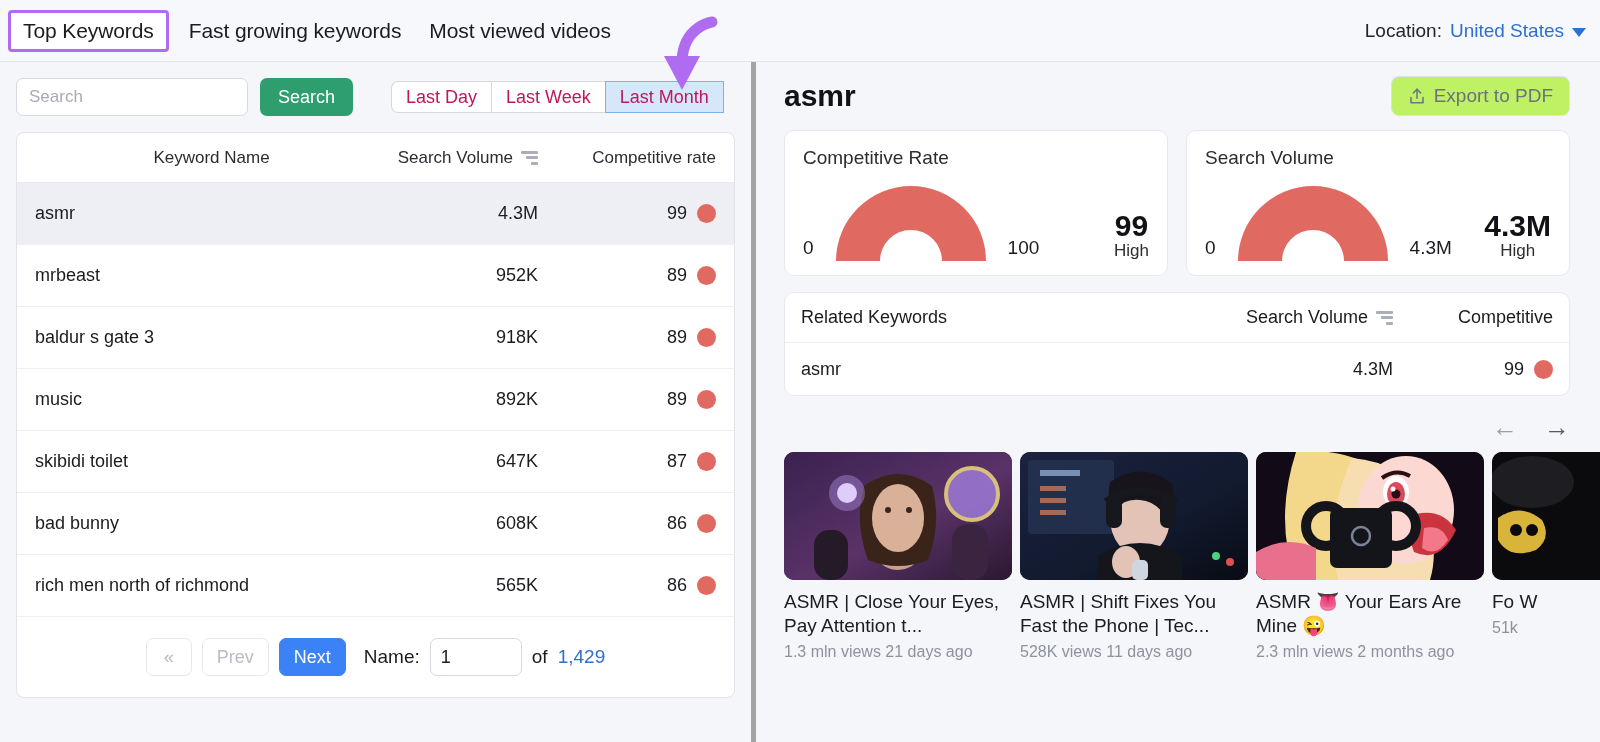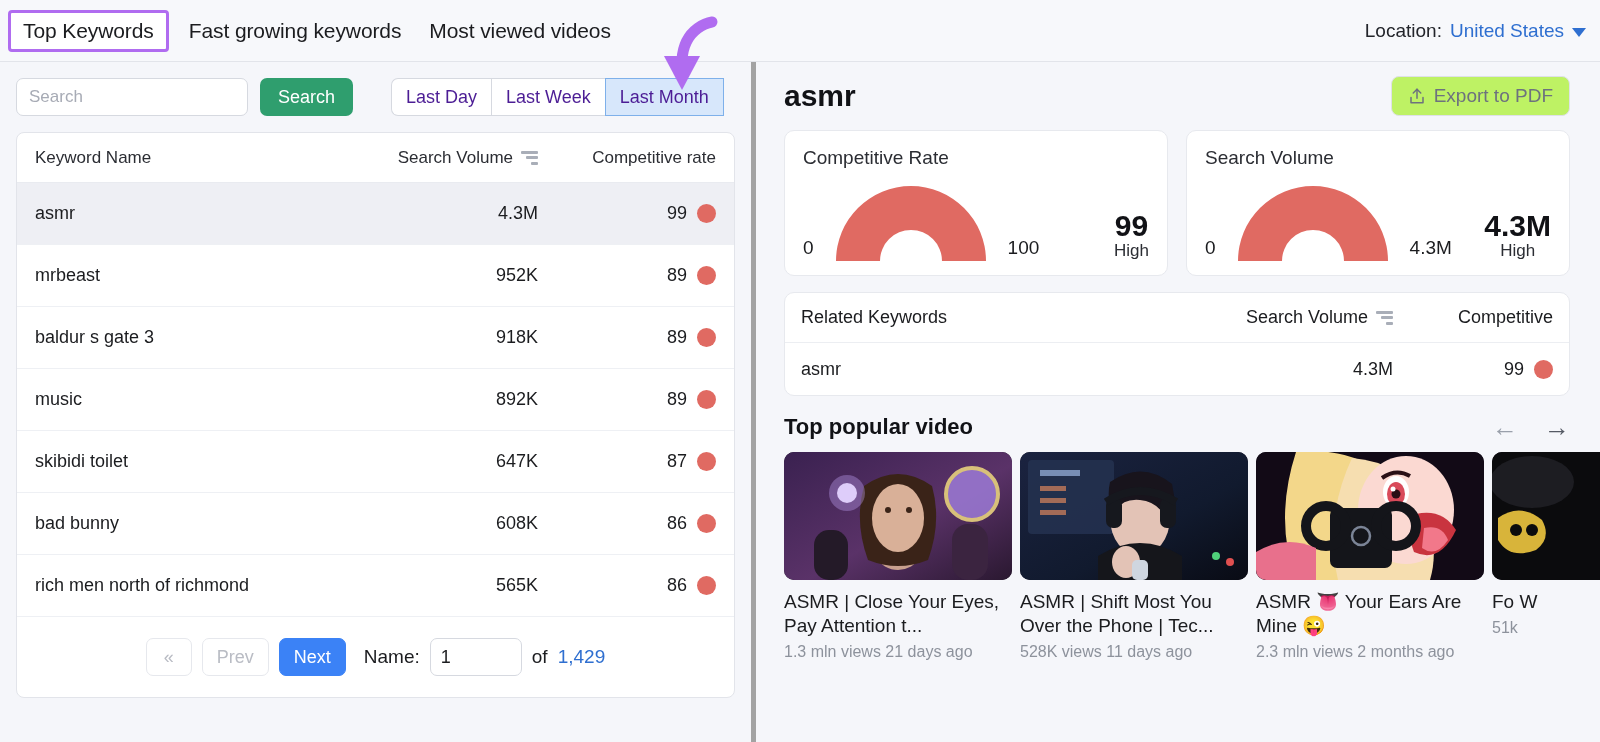--- a/index.html
+++ b/index.html
@@ -52,42 +52,42 @@
     padding: 0 12px; font-size: 17px; color: #2b2d33; background: #fff; outline: none;
   }
   .search-input::placeholder { color: #a7abb5; }
   .search-btn {
     height: 38px; padding: 0 18px; border: none; border-radius: 7px;
     background: #2f9e6e; color: #fff; font-size: 18px; cursor: pointer;
     font-family: inherit;
   }
   .segmented { display: flex; margin-left: 26px; border-radius: 7px; }
   .seg {
-    height: 38px; padding: 0 14px; display: flex; align-items: center;
-    font-size: 18px; color: #4c1d95; background: #fff;
+    height: 32px; padding: 0 14px; display: flex; align-items: center;
+    font-size: 18px; color: #be185d; background: #fff;
     border: 1px solid #d6d9e0; border-right: none; cursor: pointer;
   }
   .seg:first-child { border-radius: 7px 0 0 7px; }
   .seg:last-child { border-right: 1px solid #d6d9e0; border-radius: 0 7px 7px 0; }
   .seg.selected { background: #d7e7fb; border: 1px solid #7eb0ea; border-radius: 0; }
 
   
   .kw-table {
     border: 1px solid #e2e4ea; border-radius: 8px; background: #fff;
     overflow: hidden; display: flex; flex-direction: column;
   }
   .kw-head, .kw-row { display: flex; align-items: center; height: 52px; padding: 0 18px; }
   .kw-head { border-bottom: 1px solid #e9ebf0; height: 50px; }
   .kw-row { border-bottom: 1px solid #eef0f4; height: 62px; }
   .kw-row.selected { background: #eeeff4; }
   .c-name { flex: 1 1 auto; font-size: 18px; color: #1b1c1f; }
   .c-vol { width: 150px; text-align: right; font-size: 18px; color: #1b1c1f; display:flex; align-items:center; justify-content:flex-end; gap:8px;}
   .c-comp { width: 178px; text-align: right; font-size: 18px; color: #1b1c1f;
             display: flex; align-items: center; justify-content: flex-end; gap: 10px; }
-  .kw-head .c-name, .kw-head .c-vol, .kw-head .c-comp { font-size: 17px; color: #2b2d33; }
+  .kw-head .c-name, .kw-head .c-vol, .kw-head .c-comp { font-size: 17px; color: #2b2d33; text-align: center; }
   .dot { width: 19px; height: 19px; border-radius: 50%; background: #e06a62; display:inline-block; }
   .sort-icon { display: inline-flex; flex-direction: column; gap: 2.5px; align-items: flex-end; }
   .sort-icon i { display:block; background: #a9aeb8; height: 3px; border-radius: 1px; }
   .sort-icon i:nth-child(1){ width: 17px; }
   .sort-icon i:nth-child(2){ width: 12px; }
   .sort-icon i:nth-child(3){ width: 7px; }
 
   
   .pager { display: flex; align-items: center; justify-content: center; gap: 10px; height: 80px; }
   .pg-btn {
@@ -346,21 +346,20 @@
           <div class="rel-c1">asmr</div>
           <div class="rel-c2">4.3M</div>
           <div class="rel-c3">
             <span>99</span>
             <span class="dot"></span>
           </div>
         </div>
       </div>
 
       <div class="videos-head">
-        <div class="videos-title">Top popular video</div>
         <div class="arrows">
           <span class="arrow-btn">←</span>
           <span class="arrow-btn active">→</span>
         </div>
       </div>
 
       <div class="vid-strip">
 
         <div class="vid-card">
           <div class="vid-thumb">
@@ -411,21 +410,21 @@
               <rect x="86" y="46" width="16" height="30" rx="7" fill="#16181e"></rect>
               <rect x="140" y="46" width="16" height="30" rx="7" fill="#16181e"></rect>
               <path d="M86 50 q34 -22 70 0" stroke="#16181e" stroke-width="8" fill="none"></path>
               <path d="M78 104 q42 -26 84 0 l0 24 l-84 0z" fill="#15161b"></path>
               <ellipse cx="106" cy="110" rx="14" ry="16" fill="#e3c3b6"></ellipse>
               <rect x="112" y="108" width="16" height="20" rx="5" fill="#cfd6e0"></rect>
               <circle cx="196" cy="104" r="4" fill="#4fd07a"></circle>
                 <circle cx="210" cy="110" r="4" fill="#e05050"></circle>
             </svg>
           </div>
-          <div class="vid-title">ASMR | Shift Most You Over the Phone | Tec...</div>
+          <div class="vid-title">ASMR | Shift Fixes You Fast the Phone | Tec...</div>
           <div class="vid-meta">528K views 11 days ago</div>
         </div>
 
         <div class="vid-card">
           <div class="vid-thumb">
             <svg width="228" height="128" viewBox="0 0 228 128">
               <rect width="228" height="128" fill="#120a16"></rect>
               <path d="M40 0 q60 -6 96 30 q36 34 20 98 l-116 0 q-22 -60 0 -128z" fill="#f3d78a"></path>
               <path d="M96 6 q52 4 72 48 q16 40 6 74 l-92 0 q-14 -62 14 -122z" fill="#f6deb0"></path>
               <ellipse cx="150" cy="58" rx="48" ry="54" fill="#fbd9d2"></ellipse>

